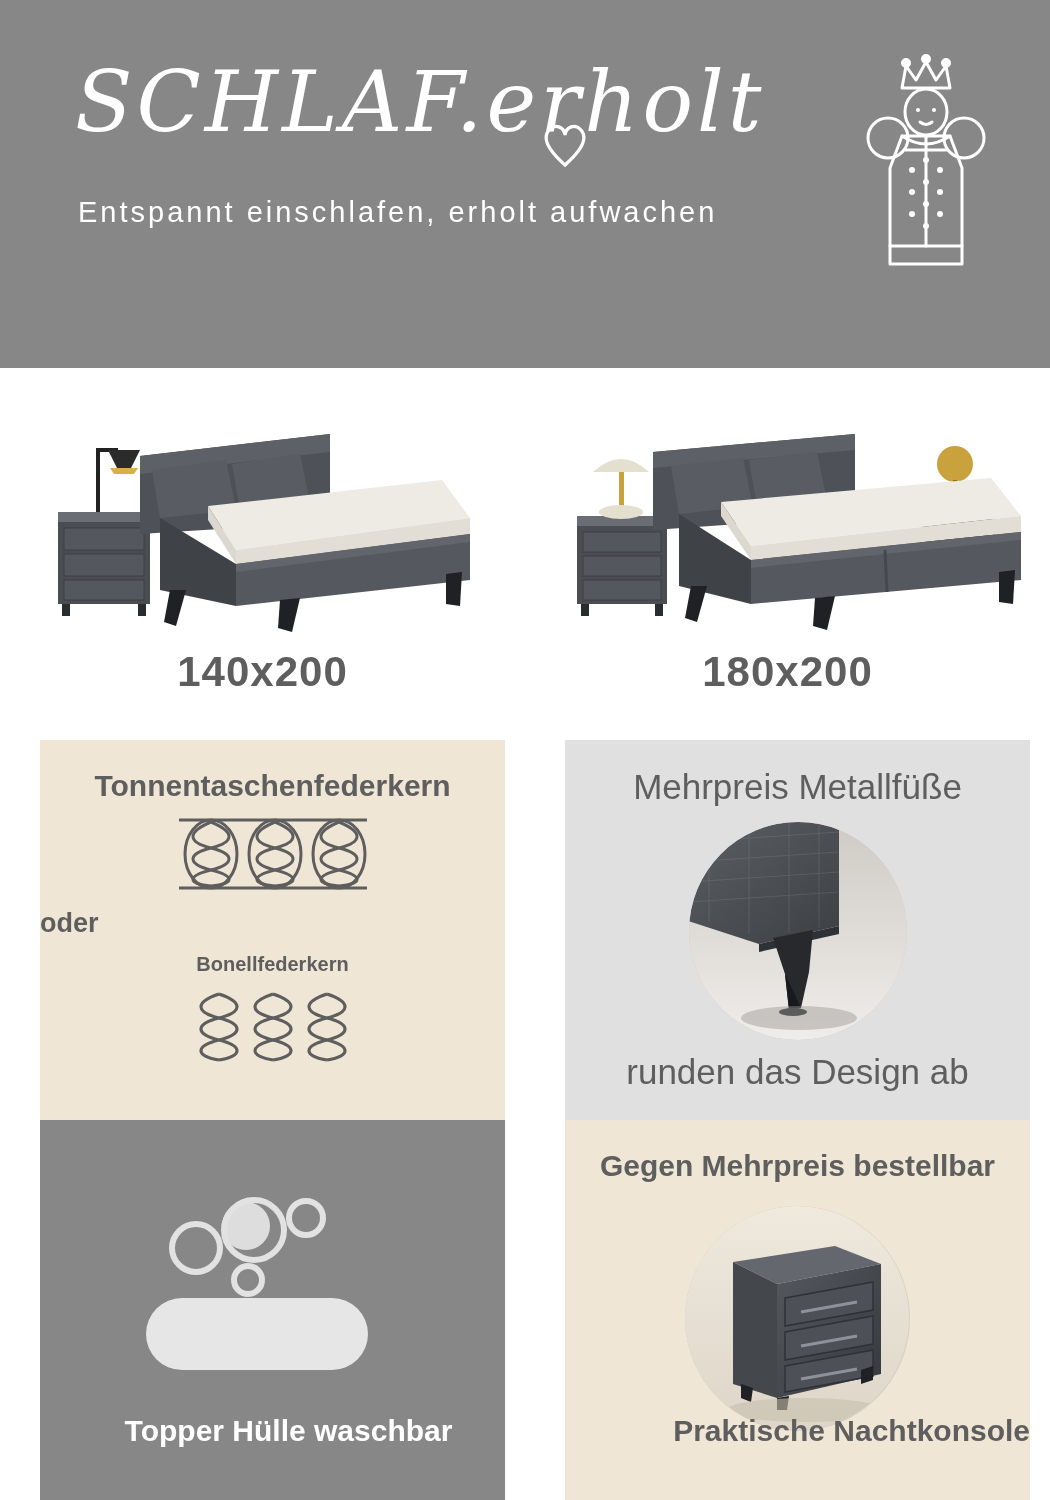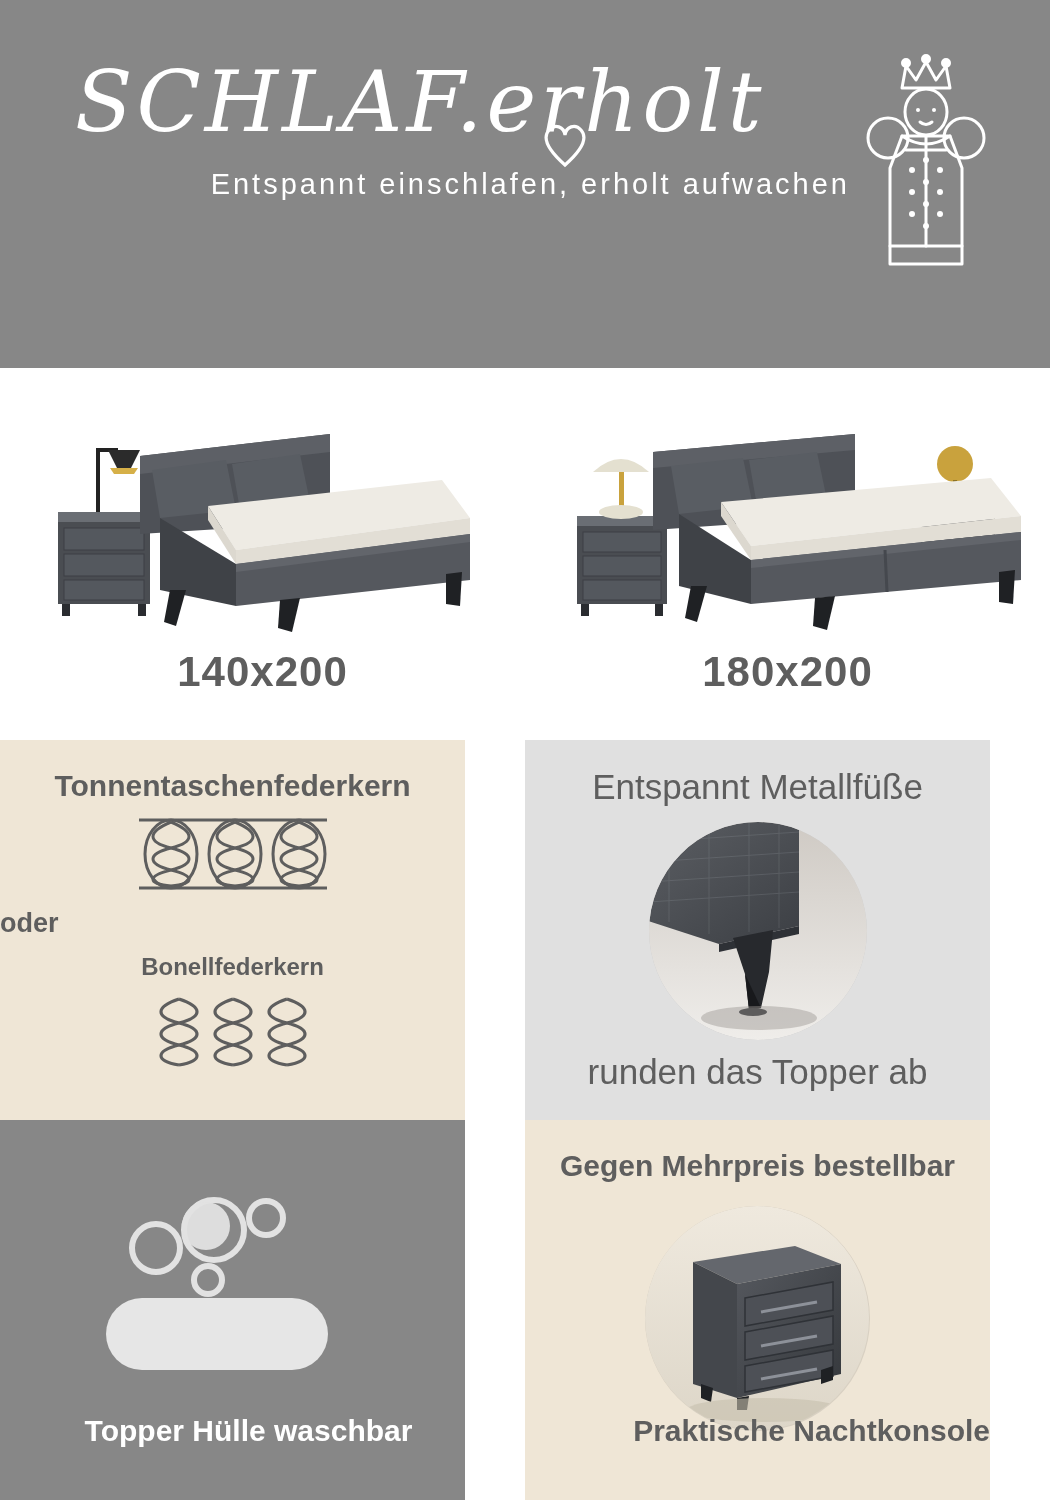--- a/index.html
+++ b/index.html
@@ -31,24 +31,23 @@
   }
   .brand-heart{
     position:absolute;left:480px;top:60px;
     width:50px;height:48px;
   }
   .brand-heart svg{display:block;}
   .brand-sub{
     color:#ffffff;
     font-size:29px;
     letter-spacing:3px;
-    margin-top:24px;
+    margin-top:52px;
     margin-left:18px;
     white-space:nowrap;
-    text-align:right;
   }
   .crown-logo{
     position:absolute;left:840px;top:40px;width:160px;height:240px;
   }
 
   
   .sizes{
     position:absolute;left:0;top:368px;width:1050px;height:372px;
     background:#ffffff;
   }
@@ -66,20 +65,21 @@
     color:#5e5e5e;
     font-size:42px;
     font-weight:bold;
     letter-spacing:1px;
   }
 
   
   .feat{
     position:absolute;width:465px;height:380px;box-sizing:border-box;
     overflow:hidden;
+    margin-left:40px;
   }
   .f1{left:0;top:740px;background:#efe6d6;}
   .f2{left:525px;top:740px;background:#e0e0e0;}
   .f3{left:0;top:1120px;background:#878787;height:380px;}
   .f4{left:525px;top:1120px;background:#efe6d6;height:380px;}
 
   .feat-title{
     text-align:center;
     color:#5e5e5e;
     font-weight:bold;
@@ -89,21 +89,21 @@
   }
   .f2 .feat-title{font-weight:normal;font-size:35px;margin-top:26px;}
   .f2 .feat-bottom{
     text-align:center;color:#5e5e5e;font-size:35px;margin-top:12px;
   }
   .f1 .or-text{
     text-align:left;color:#5e5e5e;font-weight:bold;font-size:27px;
     margin-top:14px;
   }
   .f1 .feat-title2{
-    text-align:center;color:#5e5e5e;font-weight:bold;font-size:24px;
+    text-align:center;color:#5e5e5e;font-weight:bold;font-size:20px;
     margin-top:14px;
   }
   .spring-wrap{width:100%;display:flex;justify-content:center;margin-top:10px;}
 
   .circle-photo{
     width:218px;height:218px;border-radius:50%;
     margin:14px auto 0 auto;
     overflow:hidden;position:relative;
     background:#cfcfcf;
   }
@@ -304,21 +304,21 @@
           <path d="M100 8 C76 16, 76 26, 100 32 C76 38, 76 48, 100 54 C76 60, 76 70, 100 74"></path>
           <path d="M100 8 C124 16, 124 26, 100 32 C124 38, 124 48, 100 54 C124 60, 124 70, 100 74"></path>
           <path d="M154 8 C130 16, 130 26, 154 32 C130 38, 130 48, 154 54 C130 60, 130 70, 154 74"></path>
           <path d="M154 8 C178 16, 178 26, 154 32 C178 38, 178 48, 154 54 C178 60, 178 70, 154 74"></path>
         </g>
       </svg>
     </div>
   </div>
 
   <div class="feat f2">
-    <div class="feat-title">Entspannt Metallfüße</div>
+    <div class="feat-title">Mehrpreis Metallfüße</div>
     <div class="circle-photo">
       <svg viewBox="0 0 218 218" width="218" height="218">
         <defs>
           <clipPath id="c1">
               <circle cx="109" cy="109" r="109"></circle>
             </clipPath>
           <linearGradient id="floor" x1="0" y1="0" x2="0" y2="1">
             <stop offset="0%" stop-color="#cfcac4"></stop>
             <stop offset="100%" stop-color="#efedea"></stop>
           </linearGradient>
@@ -345,21 +345,21 @@
           </g>
 
           <path d="M84 116 L124 108 L120 150 L112 186 L100 188 L96 152 Z" fill="#27292d"></path>
           <path d="M96 152 L112 186 L100 188 Z" fill="#18191c"></path>
           <ellipse cx="104" cy="190" rx="14" ry="4" fill="#2a2c30"></ellipse>
 
           <ellipse cx="110" cy="196" rx="58" ry="12" fill="#9b9792" opacity="0.45"></ellipse>
         </g>
       </svg>
     </div>
-    <div class="feat-bottom">runden das Topper ab</div>
+    <div class="feat-bottom">runden das Design ab</div>
   </div>
 
   <div class="feat f3">
     <div class="bubble-icon">
       <svg viewBox="0 0 290 190" width="290" height="190">
         <g fill="none" stroke="#e2e2e2" stroke-width="6">
           <circle cx="68" cy="60" r="24"></circle>
           <circle cx="126" cy="42" r="30"></circle>
           <circle cx="178" cy="30" r="17"></circle>
           <circle cx="120" cy="92" r="14"></circle>

